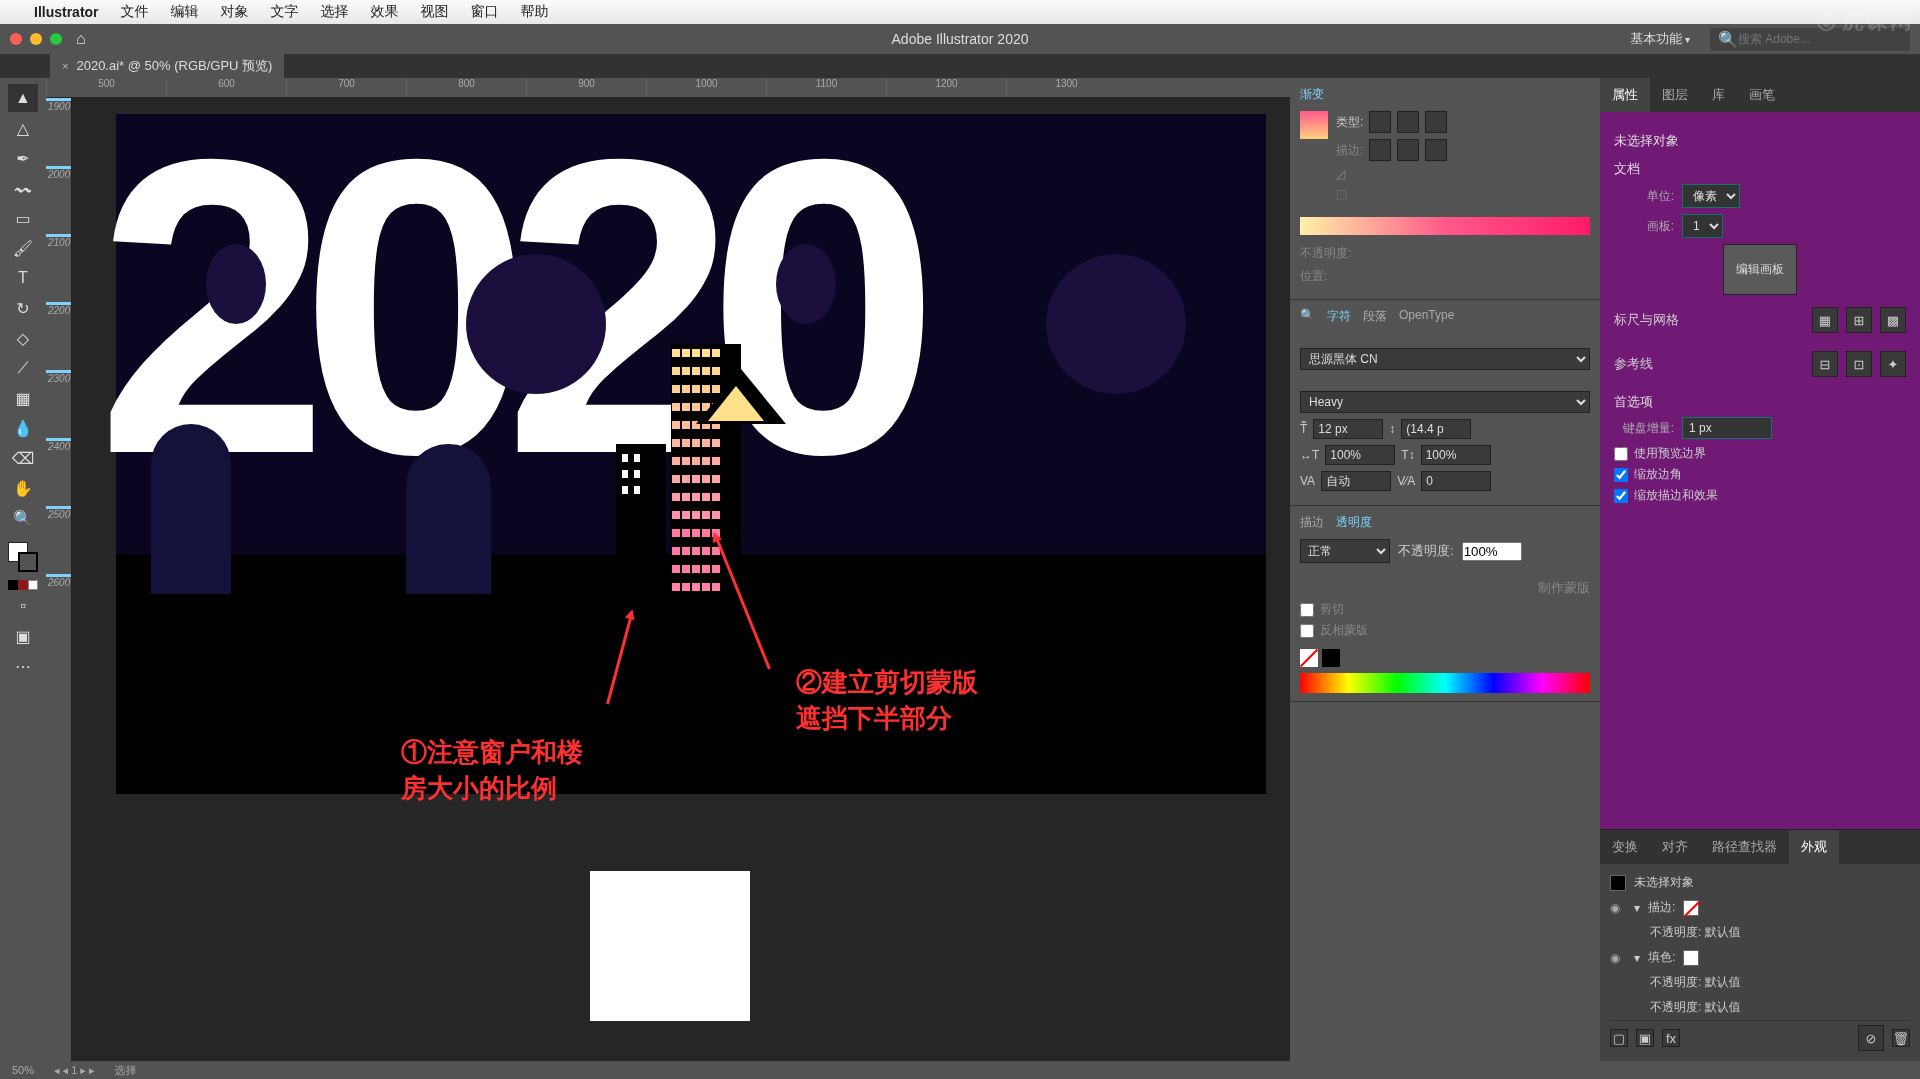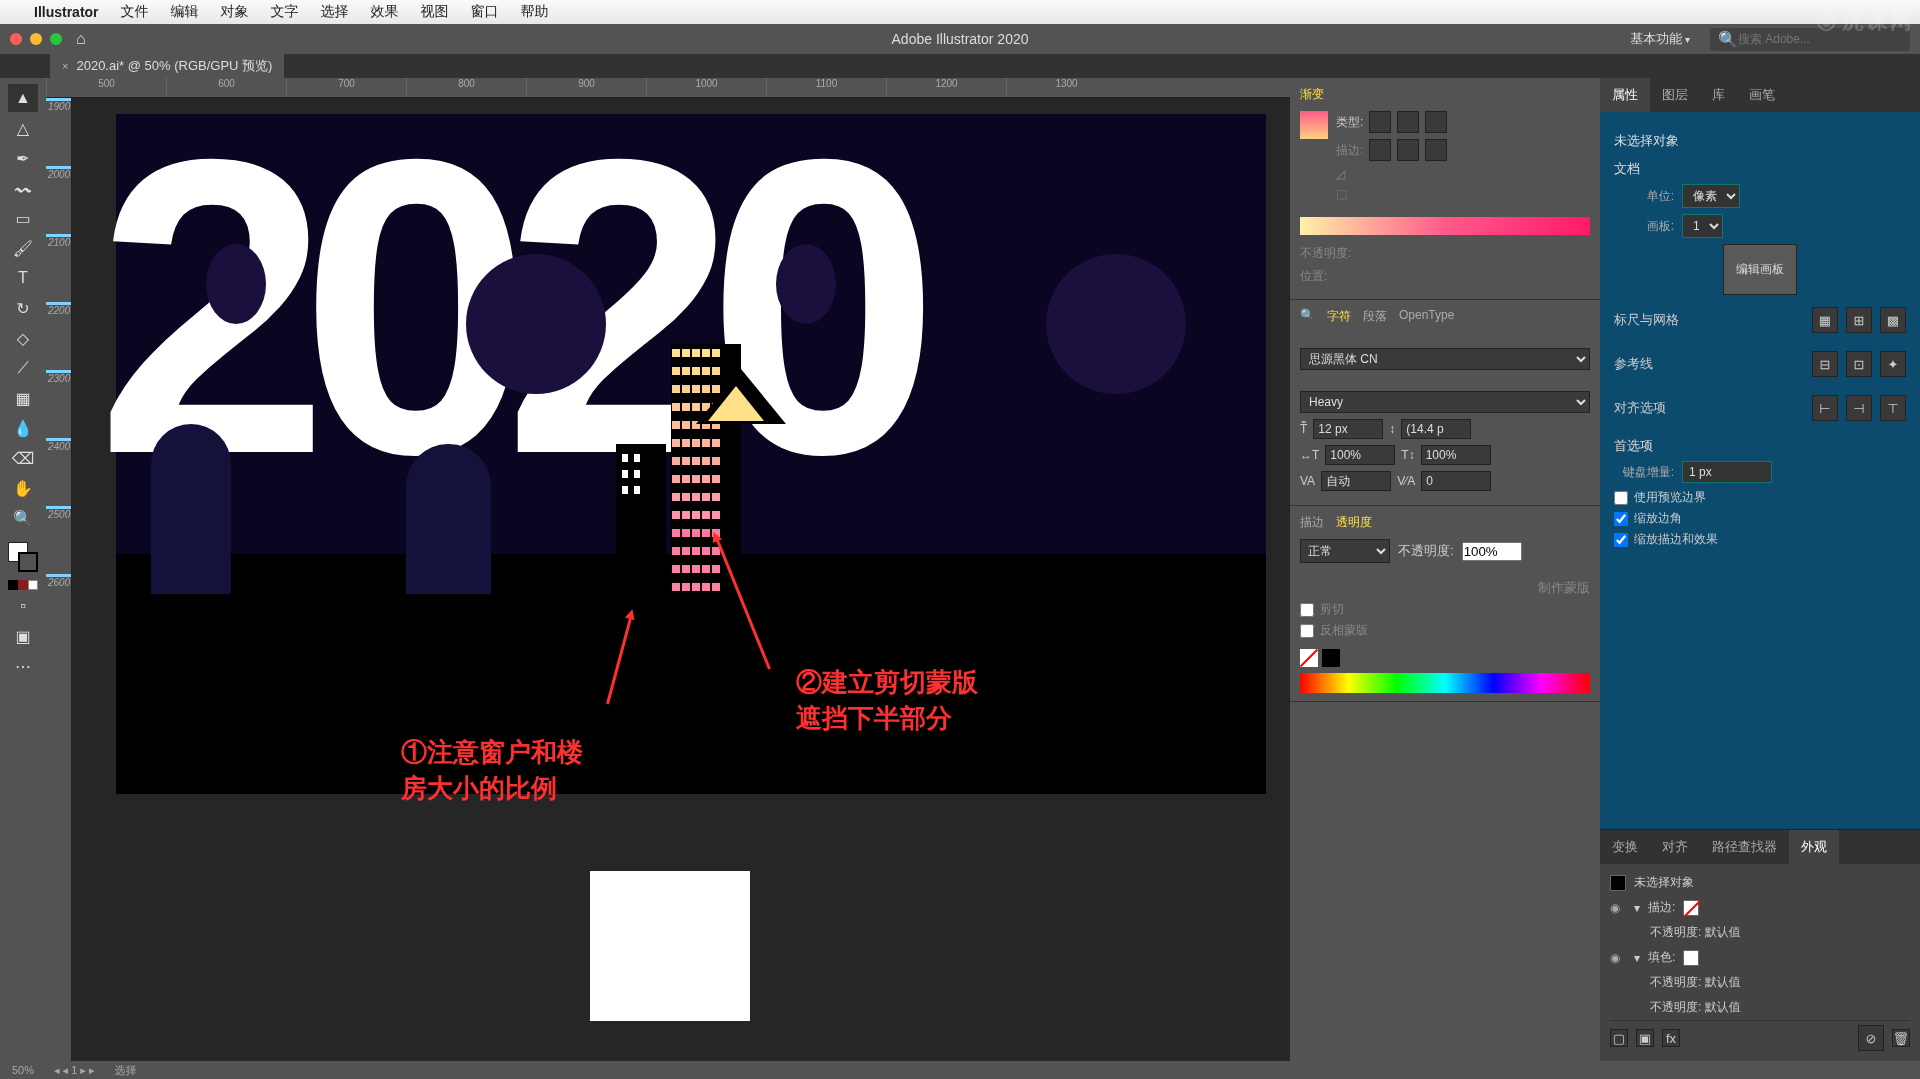--- a/index.html
+++ b/index.html
@@ -65,35 +65,35 @@
 .tri-inner { position:absolute; left:592px; top:272px; width:0; height:0; border-left:28px solid transparent; border-right:28px solid transparent; border-bottom:35px solid #fee08b; }
 
 .anno { position:absolute; color:#ff3030; font-size:26px; font-weight:600; line-height:1.4; }
 .arrow { position:absolute; width:3px; background:#ff3030; transform-origin: bottom; }
 .arrow::before { content:''; position:absolute; top:-8px; left:-4px; border-left:5px solid transparent; border-right:5px solid transparent; border-bottom:10px solid #ff3030; }
 
 
 .mid-panels { width: 310px; background: #535353; display: flex; flex-direction: column; }
 .panel { border-bottom: 1px solid #333; padding: 8px 10px; font-size: 13px; color: #ccc; }
 .panel-head { display:flex; gap:12px; font-size:12px; color:#aaa; margin-bottom:8px; }
-.panel-head .active { color:#fde047; }
+.panel-head .active { color:#7dd3fc; }
 .grad-preview { width: 28px; height: 28px; background: linear-gradient(#ff5a8a,#ffd080); display:inline-block; vertical-align:top; margin-right:8px; }
 .grad-row { display:flex; align-items:center; gap:6px; margin-bottom:6px; font-size:12px; }
 .grad-btn { width:22px; height:22px; background:#3a3a3a; border:1px solid #222; }
 .grad-bar { height: 18px; background: linear-gradient(90deg,#fff0a8,#ff5a8a,#ff1a6a); margin: 10px 0; }
 .char-row { display:flex; align-items:center; gap:6px; margin: 6px 0; font-size:12px; }
 .char-row input, .char-row select { background:#3a3a3a; border:1px solid #222; color:#ddd; padding:2px 4px; font-size:12px; width:70px; }
 .char-row select.wide { width: 100%; margin-top: 15px; }
 .blend-row { display:flex; gap:8px; align-items:center; }
 .blend-row select { background:#3a3a3a; border:1px solid #222; color:#ddd; padding:3px; width:90px; font-size:12px; }
 .dim { color:#888; }
 .hue-strip { height:20px; background: linear-gradient(90deg,red,yellow,lime,cyan,blue,magenta,red); margin-top:6px; }
 
 
-.prop-panel { width: 320px; background: #0c4a6e; display:flex; flex-direction:column; }
+.prop-panel { width: 320px; background: #701a75; display:flex; flex-direction:column; }
 .prop-tabs { display:flex; background:#323232; }
 .prop-tabs span { padding:8px 12px; font-size:13px; color:#aaa; cursor:pointer; }
 .prop-tabs span.act { color:#fff; background:#434343; }
 .prop-body { padding:10px 14px; font-size:13px; flex:1; }
 .prop-h { margin: 10px 0 6px; color:#ddd; }
 .prop-row { display:flex; align-items:center; gap:8px; margin:6px 0; }
 .prop-row label { color:#aaa; width:60px; text-align:right; font-size:12px; }
 .prop-row select, .prop-row input { background:#333; border:1px solid #0f766e; color:#ddd; padding:3px 6px; font-size:12px; }
 .prop-row input { width:90px; }
 .btn { background:#595959; border:1px solid #222; padding:16px 12px; color:#ddd; font-size:12px; cursor:pointer; }
@@ -391,28 +391,20 @@
         </div>
       </div>
       <div class="prop-row">
           <span>参考线</span>
         <div class="icon-btn-row" style="margin-left:auto">
           <span class="icon-sq">⊟</span>
           <span class="icon-sq">⊡</span>
           <span class="icon-sq">✦</span>
         </div>
       </div>
-      <div class="prop-row">
-          <span>对齐选项</span>
-        <div class="icon-btn-row" style="margin-left:auto">
-          <span class="icon-sq">⊢</span>
-          <span class="icon-sq">⊣</span>
-          <span class="icon-sq">⊤</span>
-        </div>
-      </div>
       <div class="prop-h">首选项</div>
       <div class="prop-row">
           <label>键盘增量:</label>
           <input value="1 px" style="">
         </div>
       <div class="chk">
           <input type="checkbox" style="">
           <span>使用预览边界</span>
         </div>
       <div class="chk">

